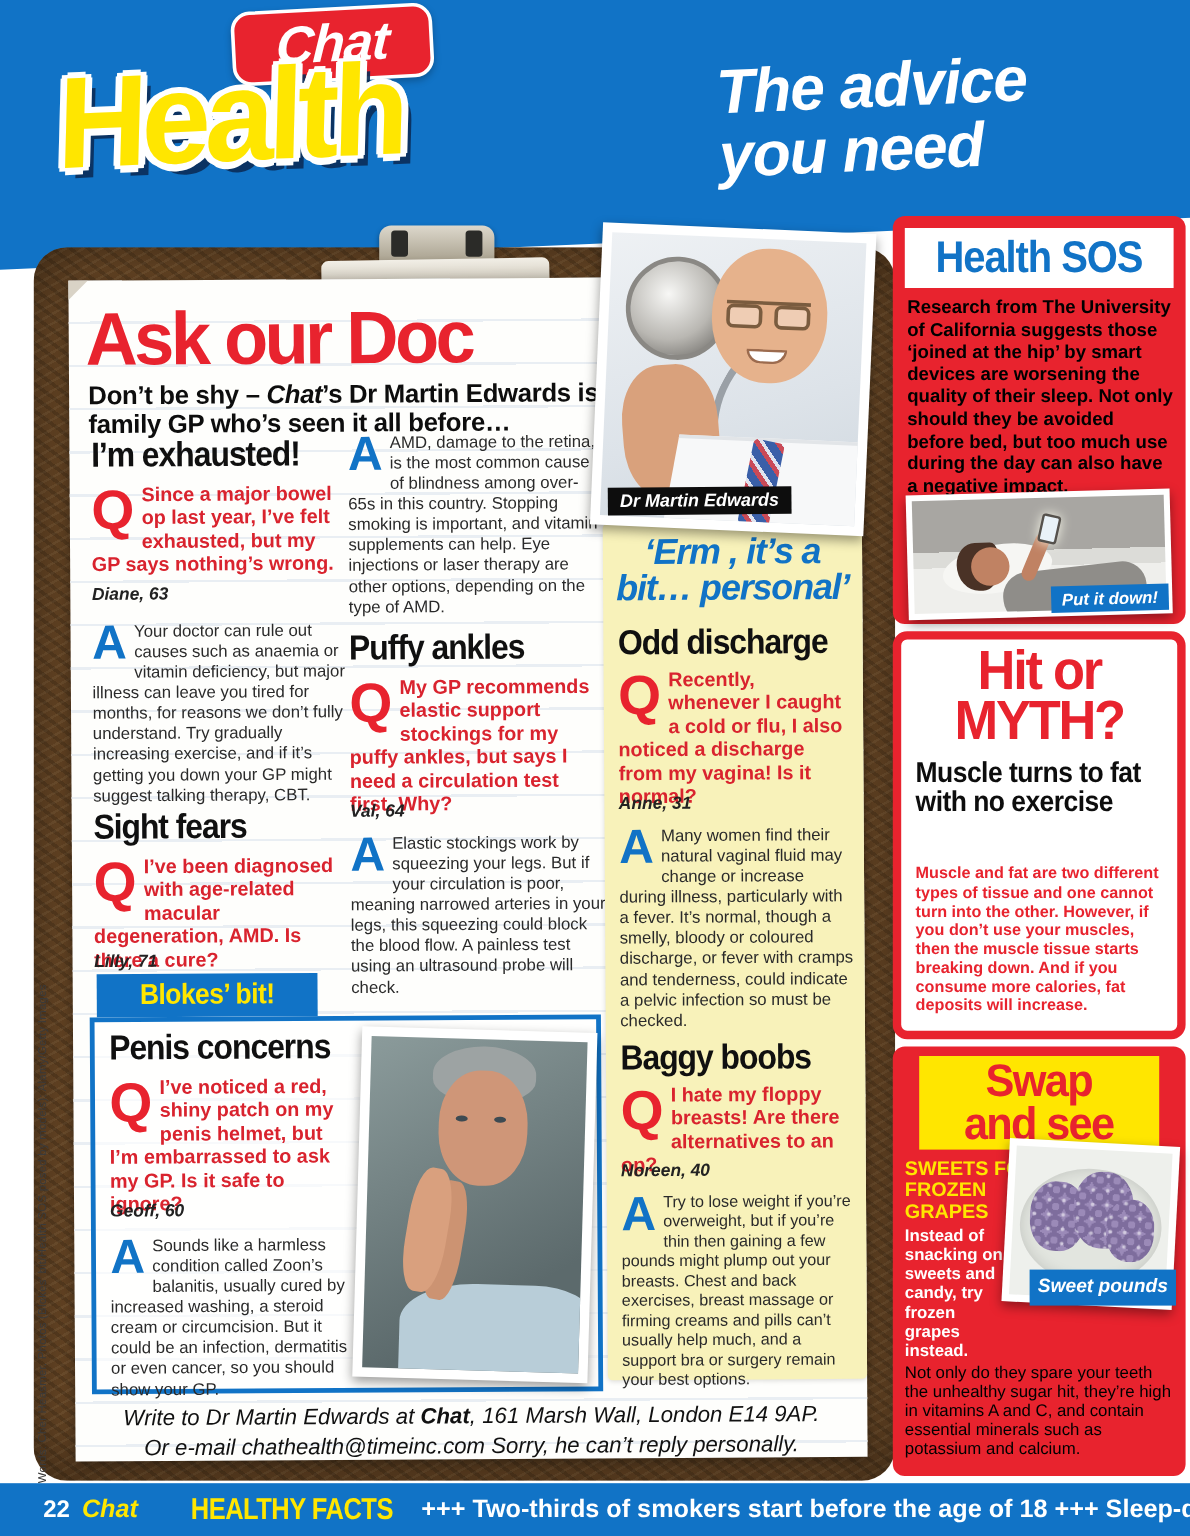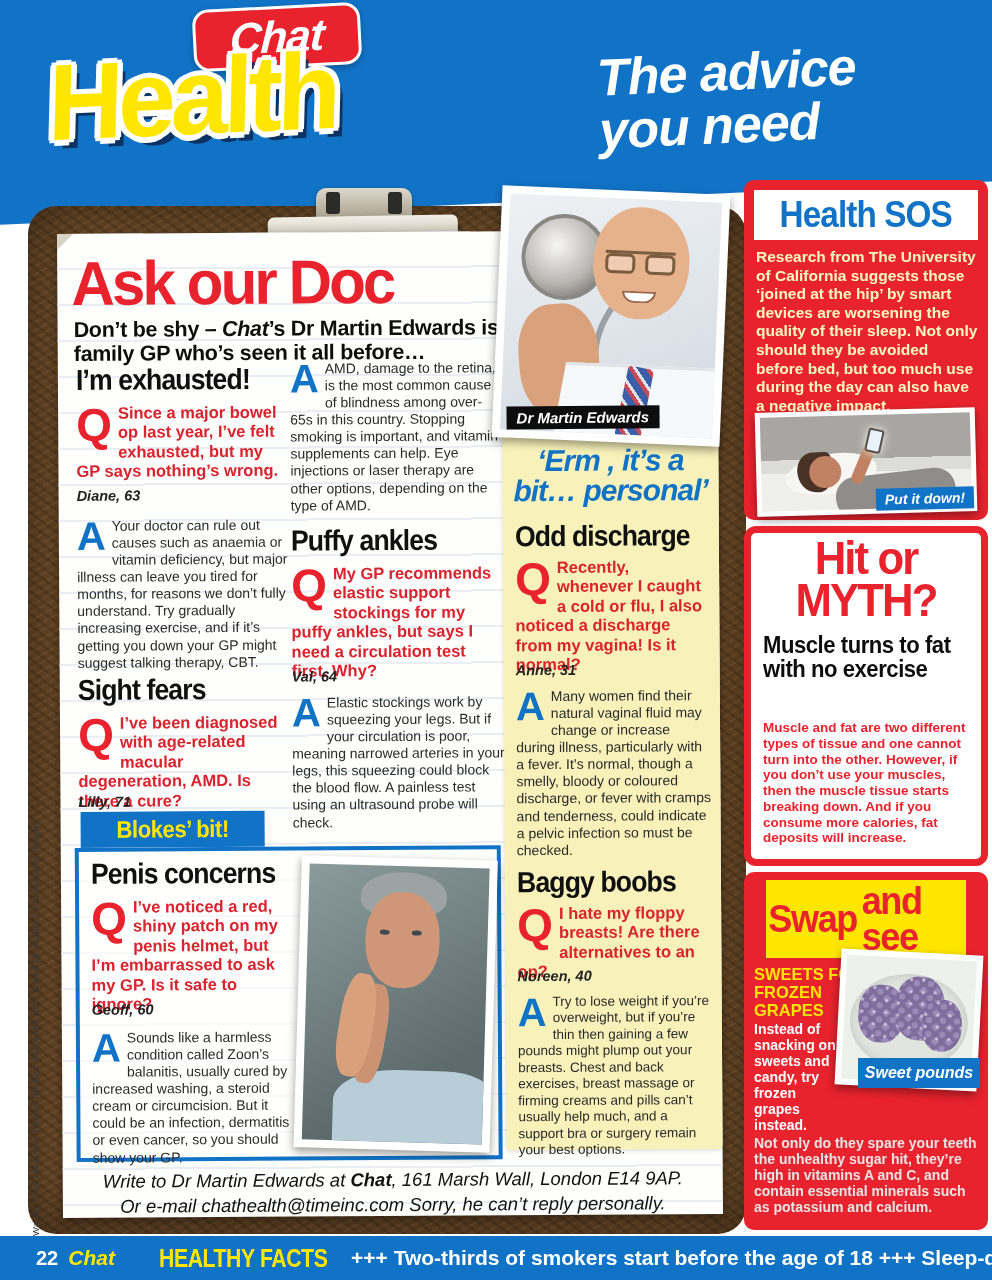--- a/index.html
+++ b/index.html
@@ -150,21 +150,21 @@
                                     repeating-radial-gradient(circle at 50% 50%, #9b8ab8 0 3px, #7e6d9d 3px 7px);
                    background-size:12px 12px, 14px 14px; }
 
   
   .sos-panel { position:absolute; left:744px; top:180px; width:244px; height:340px;
                background:#e8232e; border-radius:10px; }
   .sos-header { position:absolute; left:10px; top:10px; width:224px; height:50px; background:#fff;
                 display:flex; align-items:center; justify-content:center; }
   .sos-header span { color:#1173c6; font-size:37px; font-weight:800; letter-spacing:-1px;
                      transform:scaleX(.9); white-space:nowrap; }
-  .sos-body { position:absolute; left:12px; top:68px; width:222px; color:#fef9c3; font-weight:700;
+  .sos-body { position:absolute; left:12px; top:68px; width:222px; color:#000000; font-weight:700;
               font-size:15.5px; line-height:1.2; }
 
   .hm-panel { position:absolute; left:744px; top:526px; width:244px; height:340px; background:#fff;
               border:7px solid #e8232e; border-radius:12px; }
   .hm-title { position:absolute; left:0; top:4px; width:100%; text-align:center; color:#e8232e;
               font-weight:800; font-size:46px; line-height:.92; letter-spacing:-2px;
               transform:scaleX(.95); }
   .hm-sub { position:absolute; left:12px; top:100px; width:212px; font-size:24px; font-weight:800;
             color:#0d0d0d; line-height:.98; letter-spacing:-0.5px; transform:scaleX(.92);
             transform-origin:left top; }
@@ -172,28 +172,28 @@
              font-size:13.5px; line-height:1.17;margin-top:35px; }
   .hm-verdict { position:absolute; left:12px; top:292px; display:flex; align-items:center; gap:8px; }
   .hm-word { font-size:27px; font-weight:800; color:#0d0d0d; letter-spacing:-1px; transform:scaleX(.9); }
   .hm-box { width:26px; height:26px; border:3px solid #0d0d0d; background:#fff; display:flex;
             align-items:center; justify-content:center; }
   .hm-x { color:#e8232e; font-size:24px; font-weight:800; line-height:1; }
 
   .swap-panel { position:absolute; left:744px; top:872px; width:244px; height:358px;
                 background:#e8232e; border-radius:10px; }
   .swap-title-box { position:absolute; left:22px; top:8px; width:200px; height:78px; background:#ffe600;
-                    display:flex; flex-direction:row; align-items:center; justify-content:center; }
+                    display:flex; flex-direction:column; align-items:center; justify-content:center; }
   .swap-title-box span { color:#e8232e; font-size:38px; font-weight:800; line-height:.95;
                          letter-spacing:-1.5px; transform:scaleX(.95); }
   .swap-kicker { position:absolute; left:10px; top:94px; width:120px; color:#ffe600; font-weight:800;
                  font-size:16.5px; line-height:1.08; }
   .swap-narrow { position:absolute; left:10px; top:150px; width:88px; color:#fff; font-weight:700;
                  font-size:14px; line-height:1.14; }
-  .swap-wide { position:absolute; left:10px; top:264px; width:226px; color:#e5e5e5; font-weight:700;
+  .swap-wide { position:absolute; left:10px; top:264px; width:226px; color:#000000; font-weight:400;
                font-size:14px; line-height:1.14; }
 
   
   .footer-bar { position:absolute; left:0; top:1236px; width:992px; height:44px; background:#1173c6;
                 display:flex; align-items:center; overflow:hidden; }
   .f-page { margin-left:36px; color:#fff; font-size:20px; font-weight:800; }
   .f-brand { margin-left:10px; color:#ffe600; font-size:21px; font-weight:800; font-style:italic; }
   .f-label { margin-left:44px; color:#ffe600; font-size:25px; font-weight:800; letter-spacing:-0.5px;
              transform:scaleX(.85); transform-origin:left center; white-space:nowrap; }
   .f-ticker { margin-left:-6px; color:#fff; font-size:21px; font-weight:800; white-space:nowrap; }

